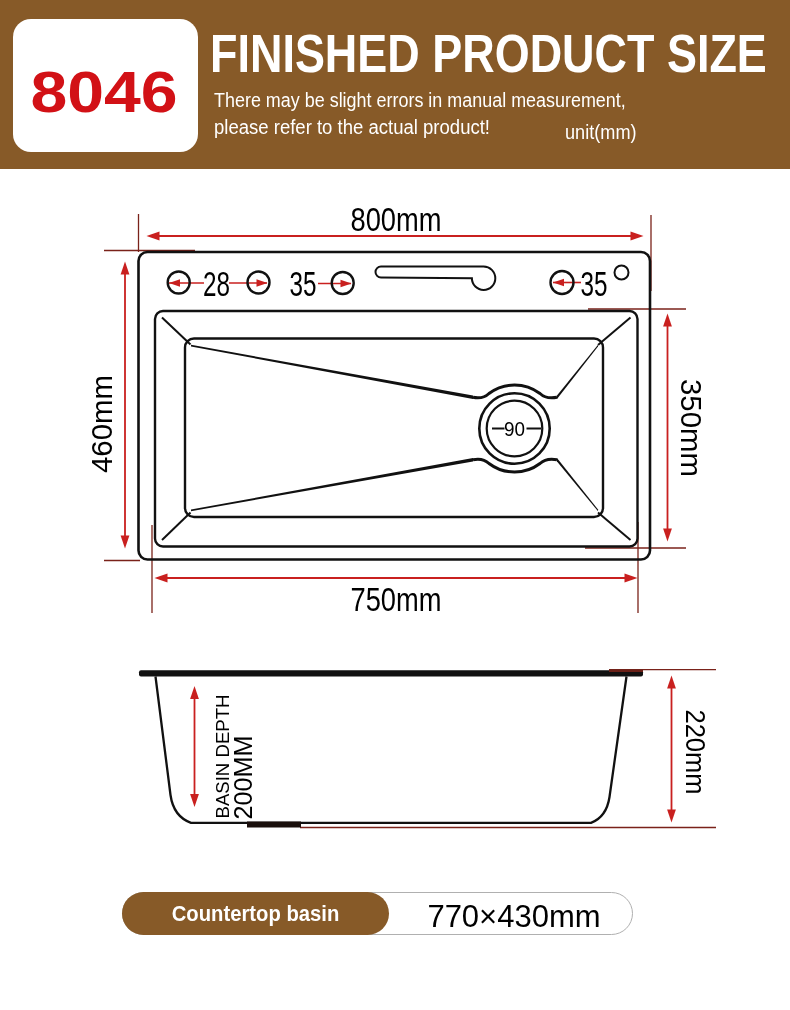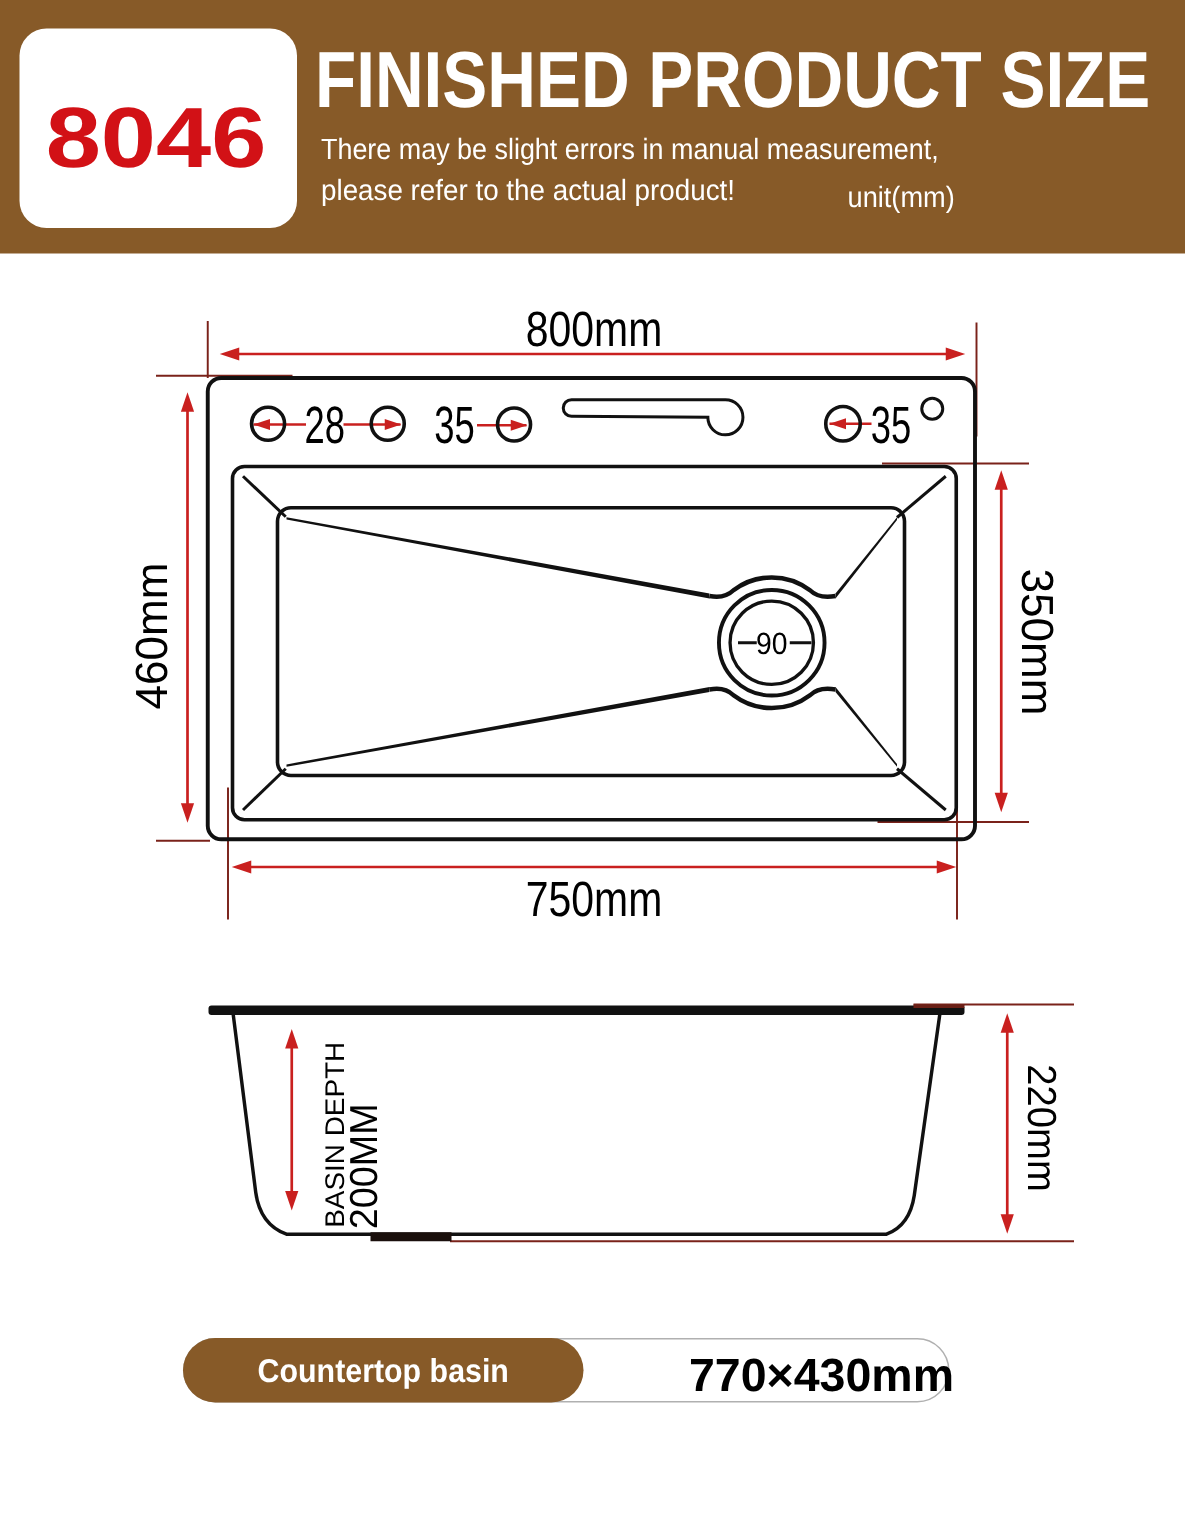--- a/index.html
+++ b/index.html
@@ -8,21 +8,21 @@
   #header{left:0;top:0;width:790px;height:169px;background:#875a28;}
   #card{left:13px;top:19px;width:185px;height:133px;background:#fff;border-radius:18px;}
   #card div{position:absolute;left:-3px;right:0;top:72.5px;text-align:center;font-weight:bold;font-size:57px;line-height:0;color:#d21116;transform:scaleX(1.16);}
   #title{left:210px;top:27px;color:#fff;font-weight:bold;font-size:53px;line-height:53px;white-space:nowrap;transform:scaleX(0.848);transform-origin:left top;}
   #sub1{left:214px;top:89px;transform:scaleX(0.92);transform-origin:left top;color:#fff;font-size:19.5px;white-space:nowrap;}
   #sub2{left:214px;top:116px;transform:scaleX(0.95);transform-origin:left top;color:#fff;font-size:19.5px;white-space:nowrap;}
   #unit{left:565px;top:121px;transform:scaleX(0.93);transform-origin:left top;color:#fff;font-size:19.5px;white-space:nowrap;}
   #pill{left:122px;top:892px;width:511px;height:43px;background:#fff;border:1.5px solid #b0b0b0;border-radius:22px;box-sizing:border-box;}
   #pillbrown{left:122px;top:892px;width:267px;height:43px;background:#875a28;border-radius:22px;line-height:43px;text-align:center;color:#fff;font-weight:bold;font-size:22px;}
   #pillbrown span{display:inline-block;transform:scaleX(0.92);transform-origin:center;}
-  #pilltext{left:392px;top:894.5px;width:244px;height:43px;line-height:43px;text-align:right;color:#000;font-weight:bold;font-size:31px;}
+  #pilltext{left:392px;top:894.5px;width:244px;height:43px;line-height:43px;text-align:center;color:#000;font-weight:normal;font-size:31px;}
   svg{position:absolute;left:0;top:0;}
 </style>
 </head>
 <body>
 <div id="header" class="abs"></div>
 <div id="card" class="abs">
     <div>8046</div>
   </div>
 <div id="title" class="abs">FINISHED PRODUCT SIZE</div>
 <div id="sub1" class="abs">There may be slight errors in manual measurement,</div>

